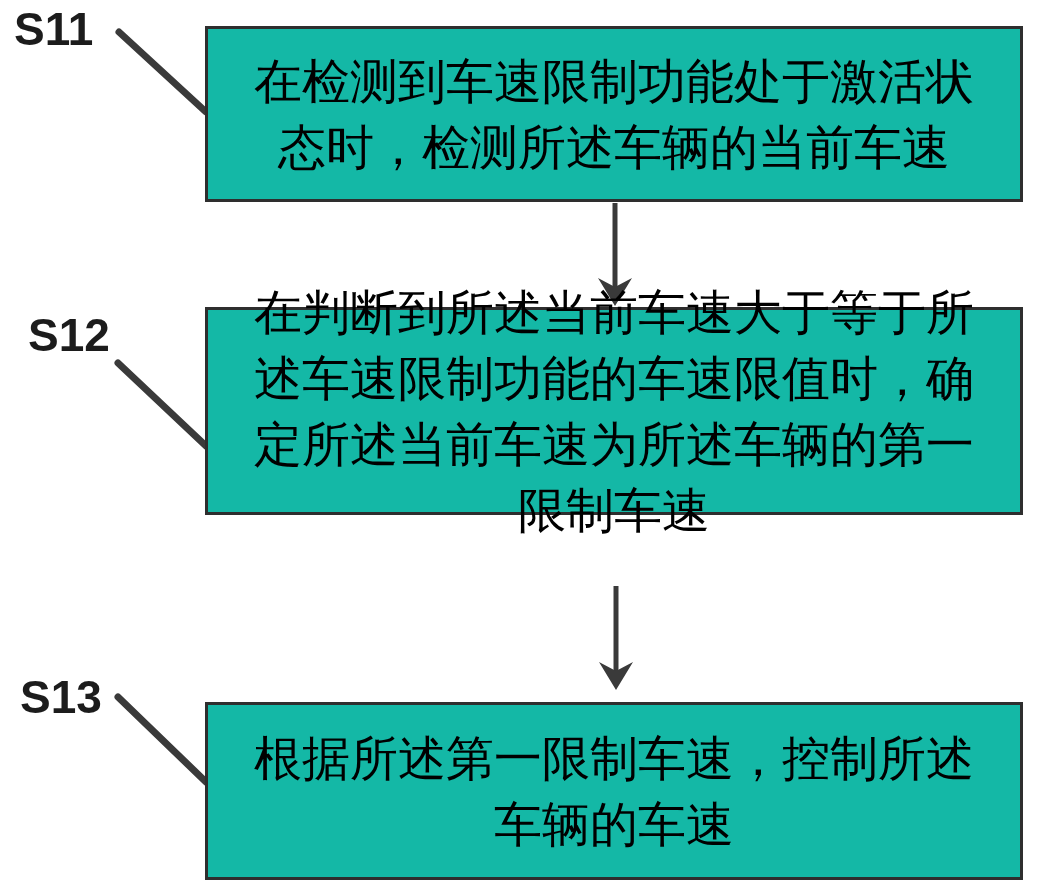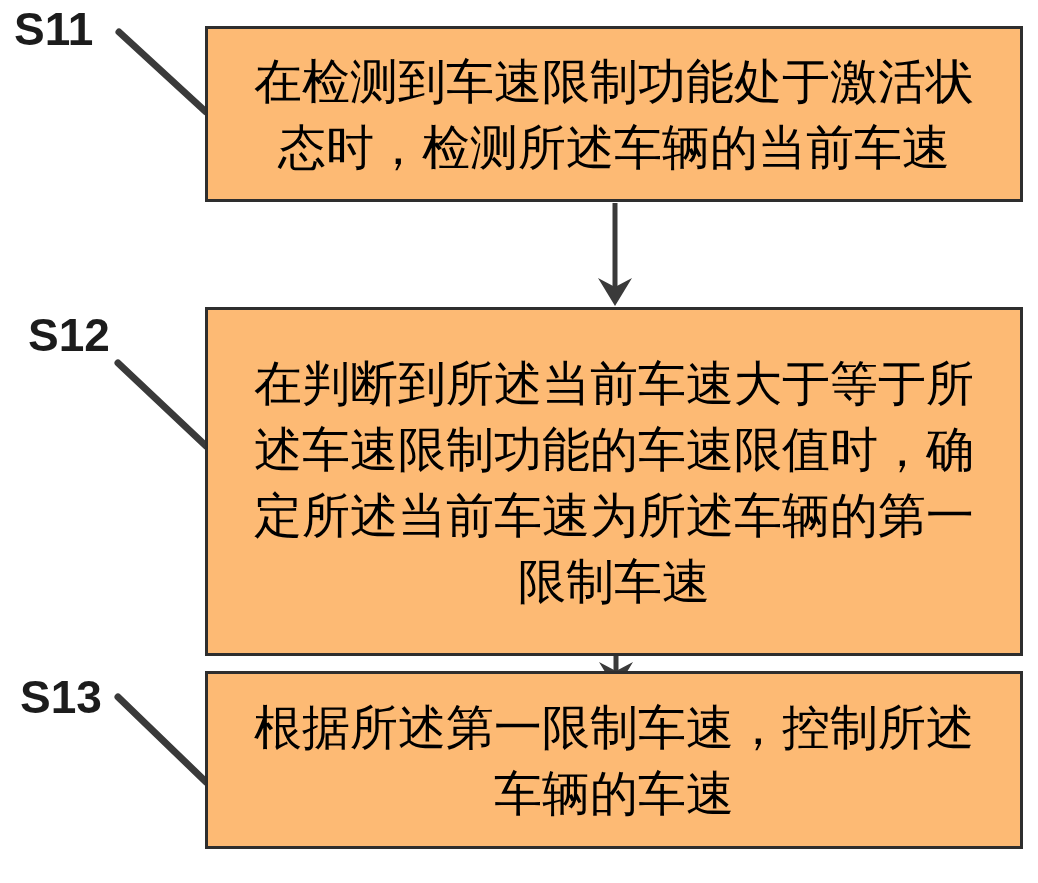--- a/index.html
+++ b/index.html
@@ -21,21 +21,21 @@
     left: 0;
     top: 0;
     width: 1038px;
     height: 883px;
     pointer-events: none;
   }
   .step-box {
     position: absolute;
     box-sizing: border-box;
     border: 3px solid var(--border, #2e2e2e);
-    background: #fdba74;
+    background: #14b8a6;
     display: flex;
     align-items: center;
     justify-content: center;
     padding: 0 26px;
   }
   .step-text {
     width: 100%;
     text-align: center;
     font-size: 48px;
     line-height: 66px;
@@ -44,22 +44,22 @@
   }
   .step-label {
     position: absolute;
     font-family: "Liberation Sans", sans-serif;
     font-size: 46px;
     font-weight: 600;
     line-height: 1;
     color: #1c1c1c;
   }
   #box-s11 { left: 205px; top: 26px;  width: 818px; height: 176px; }
-  #box-s12 { left: 205px; top: 307px; width: 818px; height: 349px; justify-content: flex-end; }
-  #box-s13 { left: 205px; top: 671px; width: 818px; height: 178px; }
+  #box-s12 { left: 205px; top: 307px; width: 818px; height: 208px; justify-content: flex-end; }
+  #box-s13 { left: 205px; top: 702px; width: 818px; height: 178px; }
   #label-s11 { left: 14px; top: 6px; }
   #label-s12 { left: 28px; top: 312px; }
   #label-s13 { left: 20px; top: 674px; }
 </style>
 </head>
 <body>
 
 <div class="canvas">
 
   <svg class="overlay" viewBox="0 0 1038 883" xmlns="http://www.w3.org/2000/svg">

